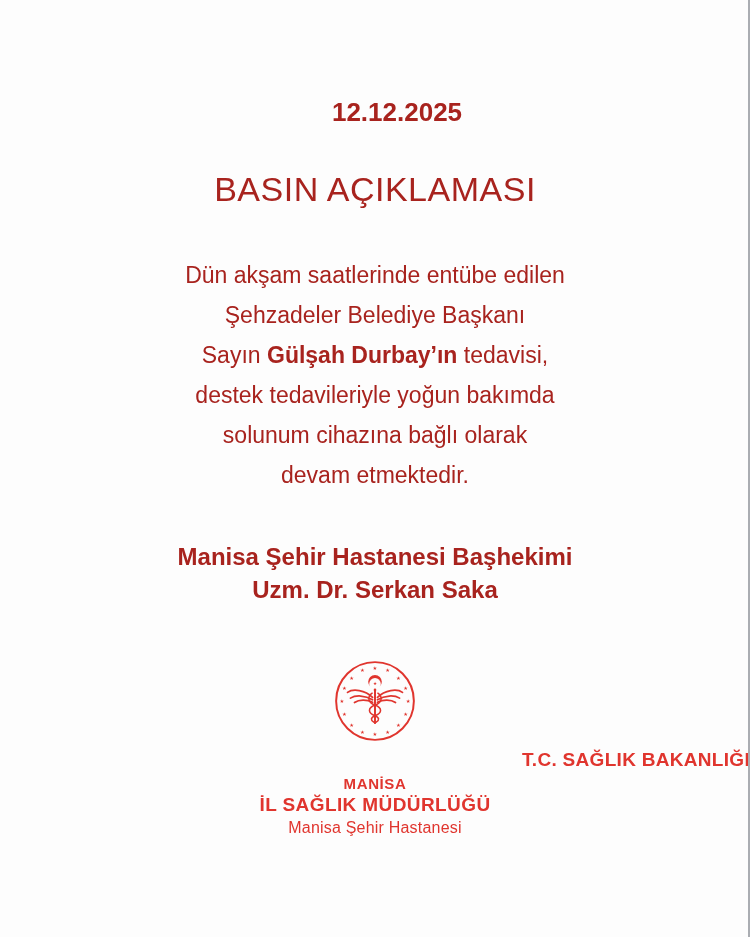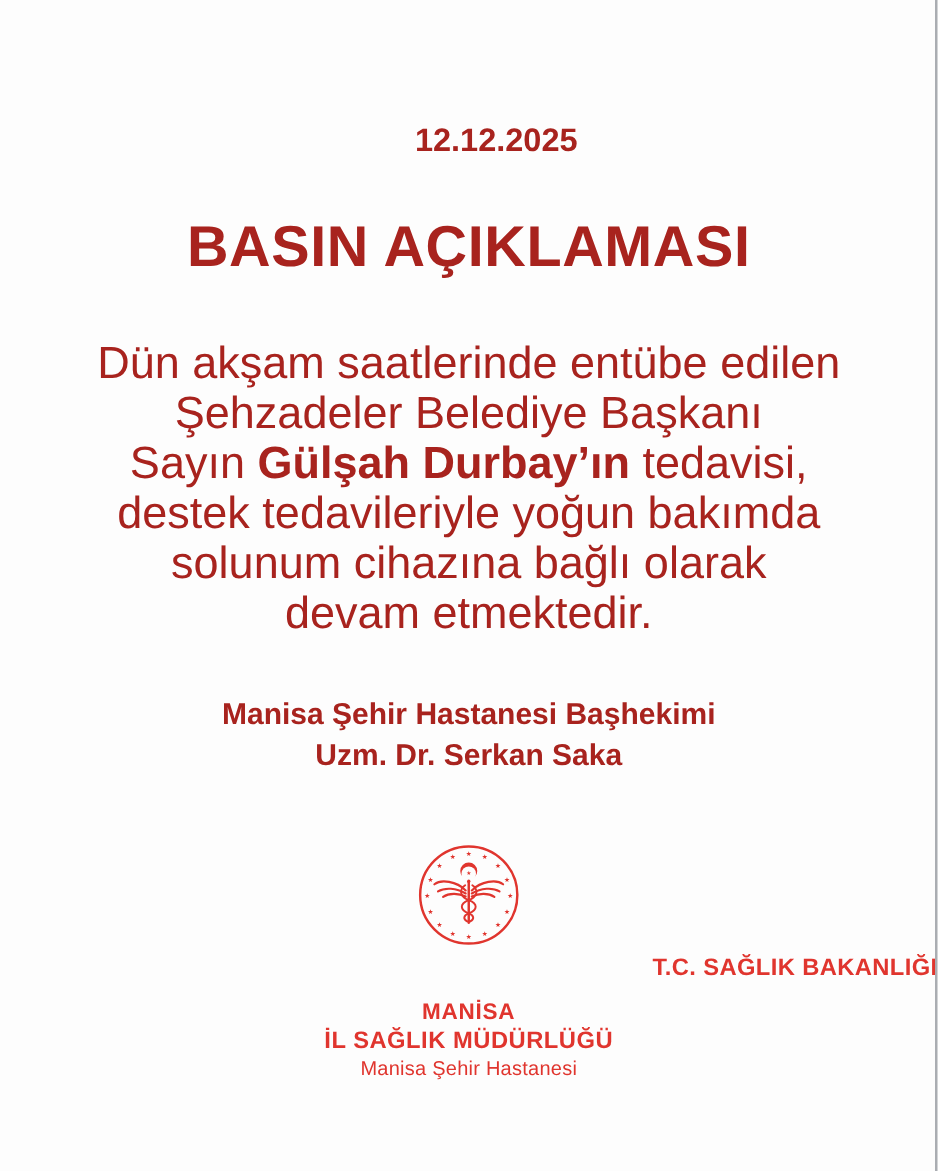--- a/index.html
+++ b/index.html
@@ -23,27 +23,27 @@
     text-align:center;
   }
   .date{
     font-size:26px;
     font-weight:700;
     line-height:1.2;
     padding-left:44px;
   }
   .title{
     margin-top:42px;
-    font-size:46px;
-    font-weight:700;
+    font-size:34px;
+    font-weight:400;
     letter-spacing:.5px;
   }
   .body-text{
     margin-top:46px;
-    font-size:36px;
+    font-size:23px;
     line-height:40px;
     font-weight:400;
   }
   .body-text .bold-name{font-weight:700;}
   .closing{
     margin-top:50px;
     font-size:27px;
     line-height:40px;
     font-weight:400;
   }
@@ -63,22 +63,22 @@
   }
   .emblem-wrap svg{display:block;}
   .ministry{
     margin-top:7px;
     font-size:19px;
     font-weight:700;
     letter-spacing:.3px;
     text-align:right;
   }
   .province{
-    margin-top:13px;
-    font-size:18px;
+    margin-top:4px;
+    font-size:15px;
     font-weight:600;
     letter-spacing:.6px;
   }
   .directorate{
     margin-top:2px;
     font-size:19px;
     font-weight:600;
     letter-spacing:.4px;
   }
   .hospital{

